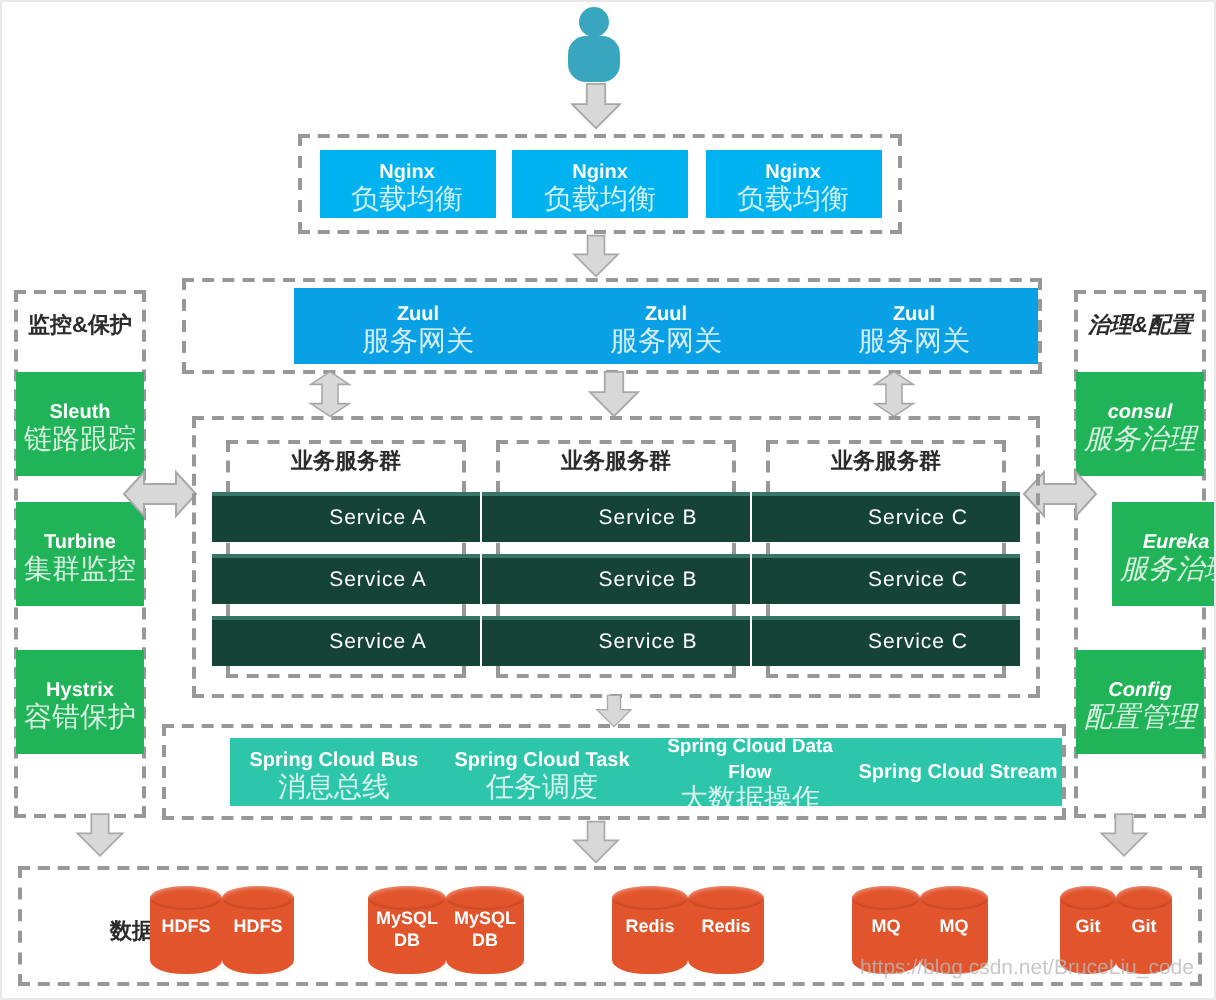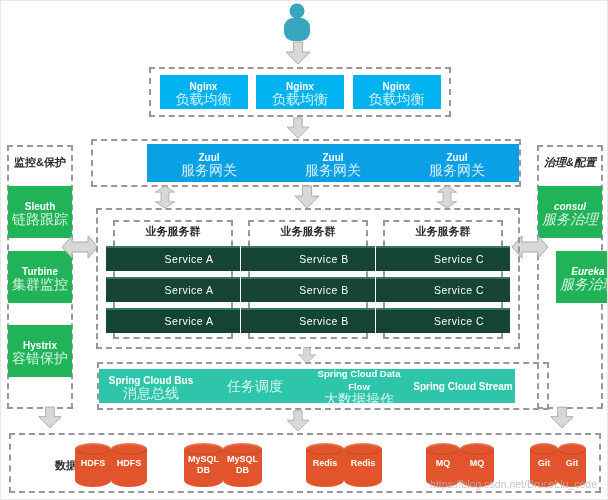--- a/index.html
+++ b/index.html
@@ -22,21 +22,21 @@
   
   .sidebar{width:66px;height:264px;top:144px;display:flex;flex-direction:column;align-items:center;}
   .sidebar .sectitle{margin-top:8px;margin-bottom:16px;}
   .sbox{width:64px;height:52px;margin-bottom:13px;}
   
   .cluster-outer{left:95px;top:207px;width:424px;height:141px;display:flex;justify-content:space-evenly;align-items:flex-start;}
   .cluster{width:120px;height:119px;margin-top:10px;border:2px dashed #989898;box-sizing:border-box;display:flex;flex-direction:column;align-items:center;}
   .cluster .sectitle{line-height:17px;margin-top:1px;}
   .svc{width:102px;height:25px;margin-top:6px;display:flex;align-items:center;justify-content:center;color:#fff;font-size:10.5px;letter-spacing:.5px;}
   
-  .mw-wrap{left:96px;top:361px;width:452px;height:48px;display:flex;justify-content:flex-start;align-items:center;}
+  .mw-wrap{left:80px;top:361px;width:452px;height:48px;display:flex;justify-content:flex-end;align-items:center;}
   .mw-box{width:104px;height:34px;}
   
   .data-wrap{left:8px;top:432px;width:592px;height:60px;}
   .data-title{position:absolute;left:44px;top:23px;font-size:11px;font-weight:bold;color:#2b2b2b;}
   .cyl{position:absolute;top:14px;height:38px;background:#E2542B;border-radius:0 0 17px 17px/0 0 7px 7px;}
   .cyl::before{content:"";position:absolute;top:-6px;left:0;width:100%;height:12px;background:#E2542B;border-radius:50%;box-shadow:inset 0 2px 2px -1px rgba(255,255,255,.35),inset 0 -1px 1px rgba(0,0,0,.12);}
   .cyl .lbl{position:relative;display:block;width:100%;text-align:center;color:#fff;font-size:9px;font-weight:bold;line-height:10.5px;padding-top:9px;}
   .arrow{position:absolute;}
   .arrow svg{display:block;}
   .wm{position:absolute;right:10px;bottom:9px;font-size:10.5px;color:rgba(185,185,185,.8);}
@@ -130,20 +130,24 @@
   <div class="dashed sidebar" style="left:536px;font-style:italic;">
     <div class="sectitle">治理&amp;配置</div>
     <div class="chip green sbox">
       <span class="t">consul</span>
       <span class="s">服务治理</span>
     </div>
     <div class="chip green sbox" style="margin-bottom:22px;margin-left:36px;">
       <span class="t">Eureka</span>
       <span class="s">服务治理</span>
     </div>
+    <div class="chip green sbox">
+      <span class="t">Config</span>
+      <span class="s">配置管理</span>
+    </div>
   </div>
 
   <div class="arrow" style="left:60px;top:233px;">
     <svg width="38" height="26" viewBox="0 0 38 26">
         <path d="M1 13 L11 2 v6 h16 V2 L37 13 L27 24 v-6 H11 v6 z" fill="#D8D8D8" stroke="#A8A8A8"></path>
       </svg>
   </div>
   <div class="arrow" style="left:510px;top:233px;">
     <svg width="38" height="26" viewBox="0 0 38 26">
         <path d="M1 13 L11 2 v6 h16 V2 L37 13 L27 24 v-6 H11 v6 z" fill="#D8D8D8" stroke="#A8A8A8"></path>
@@ -176,20 +180,21 @@
         <path d="M10 1 h10 v11 h8 L15 25 L2 12 h8 z" fill="#D8D8D8" stroke="#A8A8A8"></path>
       </svg>
   </div>
 
   <div class="dashed mw-wrap">
     <div class="chip teal mw-box">
       <span class="t">Spring Cloud Bus</span>
       <span class="s">消息总线</span>
     </div>
     <div class="chip teal mw-box">
+      <span class="t">Spring Cloud Task</span>
       <span class="s">任务调度</span>
     </div>
     <div class="chip teal mw-box">
       <span class="t" style="font-size:9.5px;">Spring Cloud Data Flow</span>
       <span class="s">大数据操作</span>
     </div>
     <div class="chip teal mw-box">
       <span class="t">Spring Cloud Stream</span>
     </div>
   </div>

